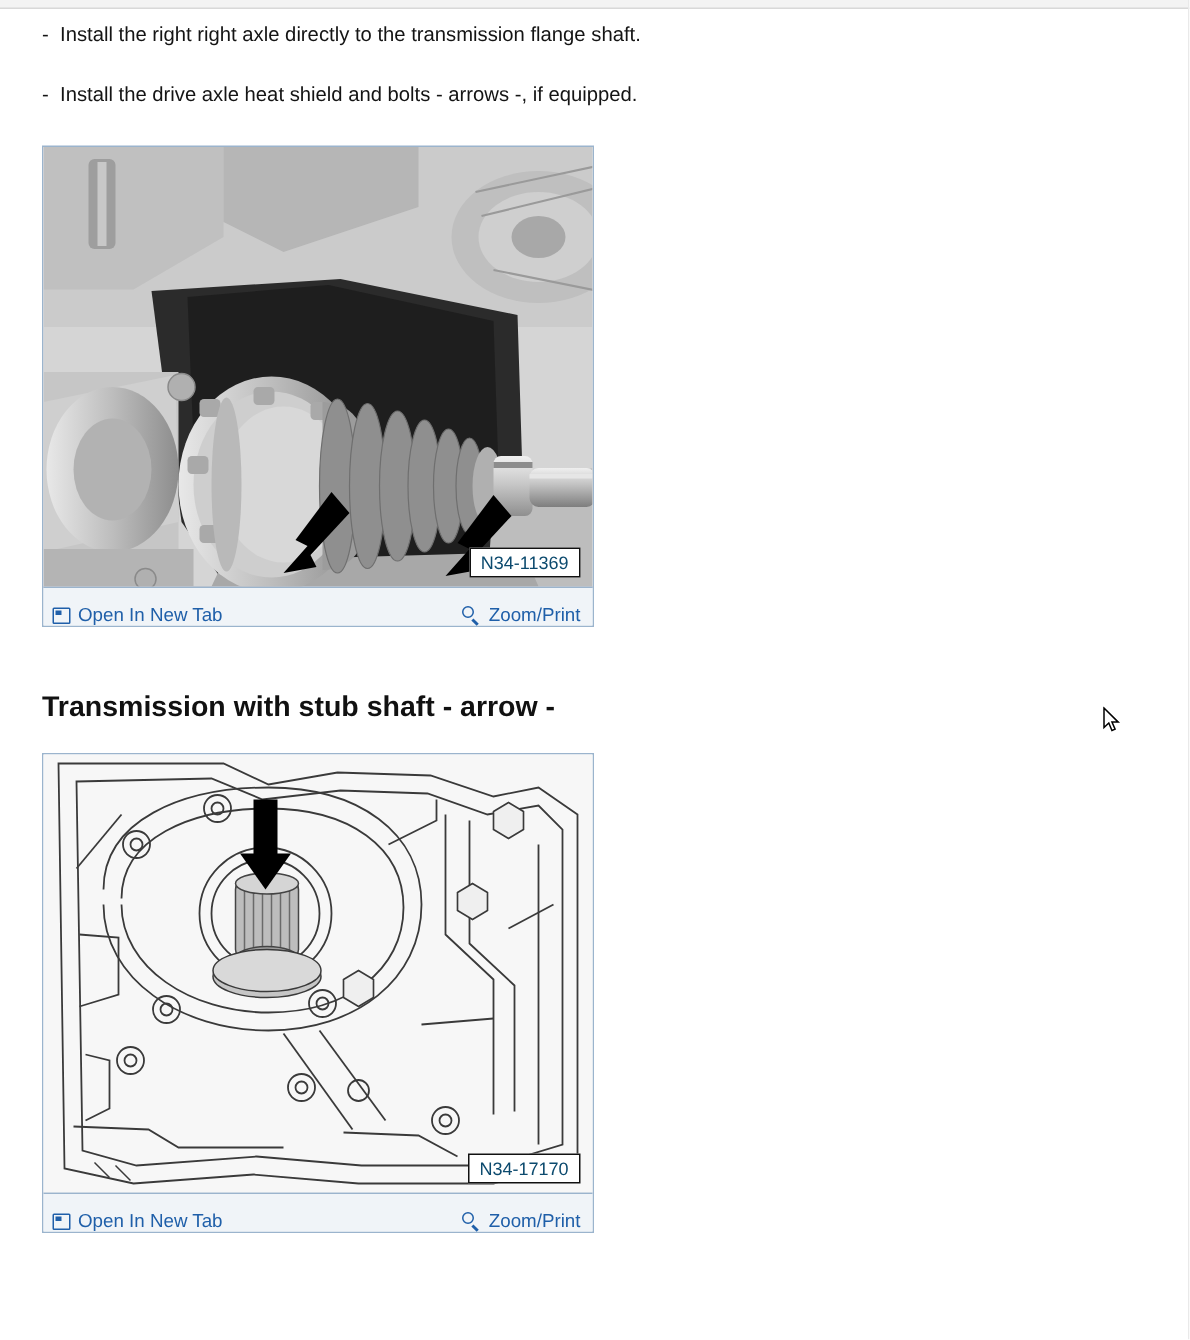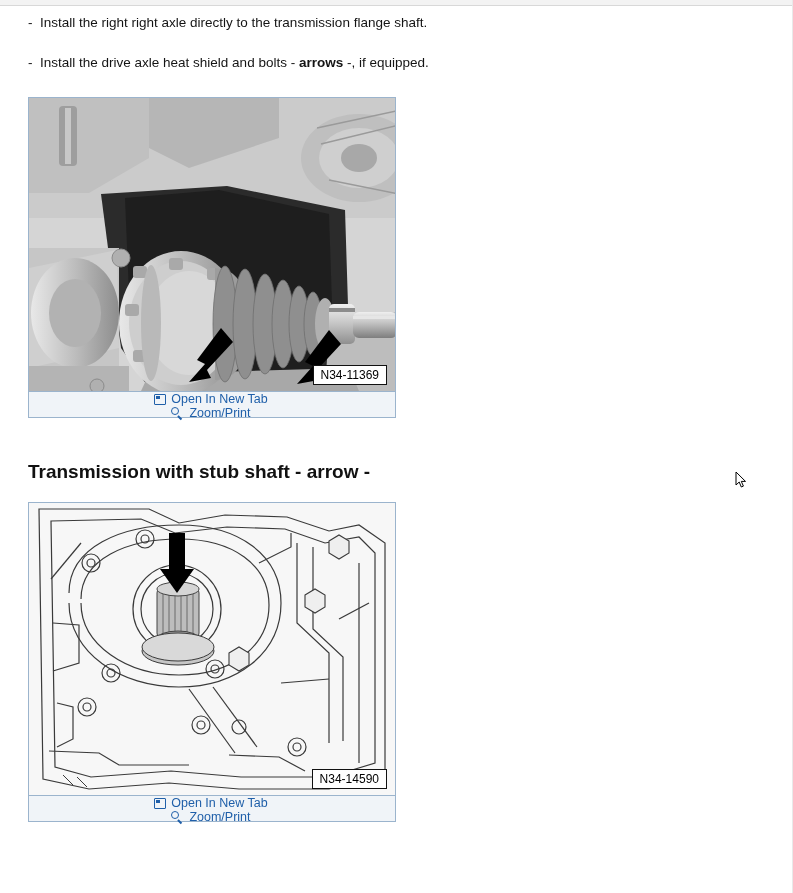--- a/index.html
+++ b/index.html
@@ -36,21 +36,21 @@
     font-size: 13.5px;
     line-height: 18px;
     color: #141414;
   }
   .bullet-dash {
     width: 12px;
     flex: 0 0 12px;
     color: #141414;
   }
   .bullet-text { flex: 1; }
-  .b { font-weight: bold; margin-top: 35px; }
+  .b { font-weight: normal; margin-top: 35px; }
 
   .figure {
     width: 368px;
     margin-left: 28px;
     border: 1px solid #9bb4cd;
     background: #ffffff;
     box-sizing: border-box;
   }
   .figure-img {
     position: relative;
@@ -58,26 +58,25 @@
     height: 293px;
     overflow: hidden;
     background: #cfcfcf;
     border-bottom: 1px solid #9bb4cd;
   }
   .figure-img.tall { height: 292px; background: #f6f6f6; }
 
   .fig-caption-bar {
     height: 25px;
     display: flex;
-    align-items: center;
+    align-items: flex-end;
     justify-content: space-between;
     padding: 0 8px 0 6px;
     background: #f0f4f8;
     box-sizing: border-box;
-    flex-direction: column;
   }
   .fig-link {
     display: inline-flex;
     align-items: center;
     gap: 5px;
     color: #1f5fa9;
     font-size: 12.5px;
     cursor: pointer;
   }
   .icon-newtab {
@@ -119,21 +118,21 @@
     transform-origin: left center;
   }
   .fig-number {
     position: absolute;
     right: 8px;
     bottom: 6px;
     background: #ffffff;
     border: 1px solid #111;
     font-size: 12px;
     padding: 2px 7px;
-    color: #000000;
+    color: #0c4a6e;
     font-family: "Liberation Sans", sans-serif;
   }
   .section-title {
     margin-left: 28px;
     font-size: 19px;
     font-weight: bold;
     color: #111;
   }
   .cursor {
     position: absolute;
@@ -357,21 +356,21 @@
         <g fill="#000000">
           <rect x="140" y="30" width="16" height="40"></rect>
           <polygon points="131,66 165,66 148,90"></polygon>
         </g>
 
         <g stroke="#3a3a3a" stroke-width="1">
           <path d="M34 272 L44 282"></path>
             <path d="M48 274 L58 284"></path>
         </g>
       </svg>
-      <div class="fig-number">N34-14590</div>
+      <div class="fig-number">N34-17170</div>
     </div>
     <div class="fig-caption-bar">
       <span class="fig-link">
         <span class="icon-newtab"></span>
         <span>Open In New Tab</span>
       </span>
       <span class="fig-link">
         <span class="icon-zoom"></span>
         <span>Zoom/Print</span>
       </span>

